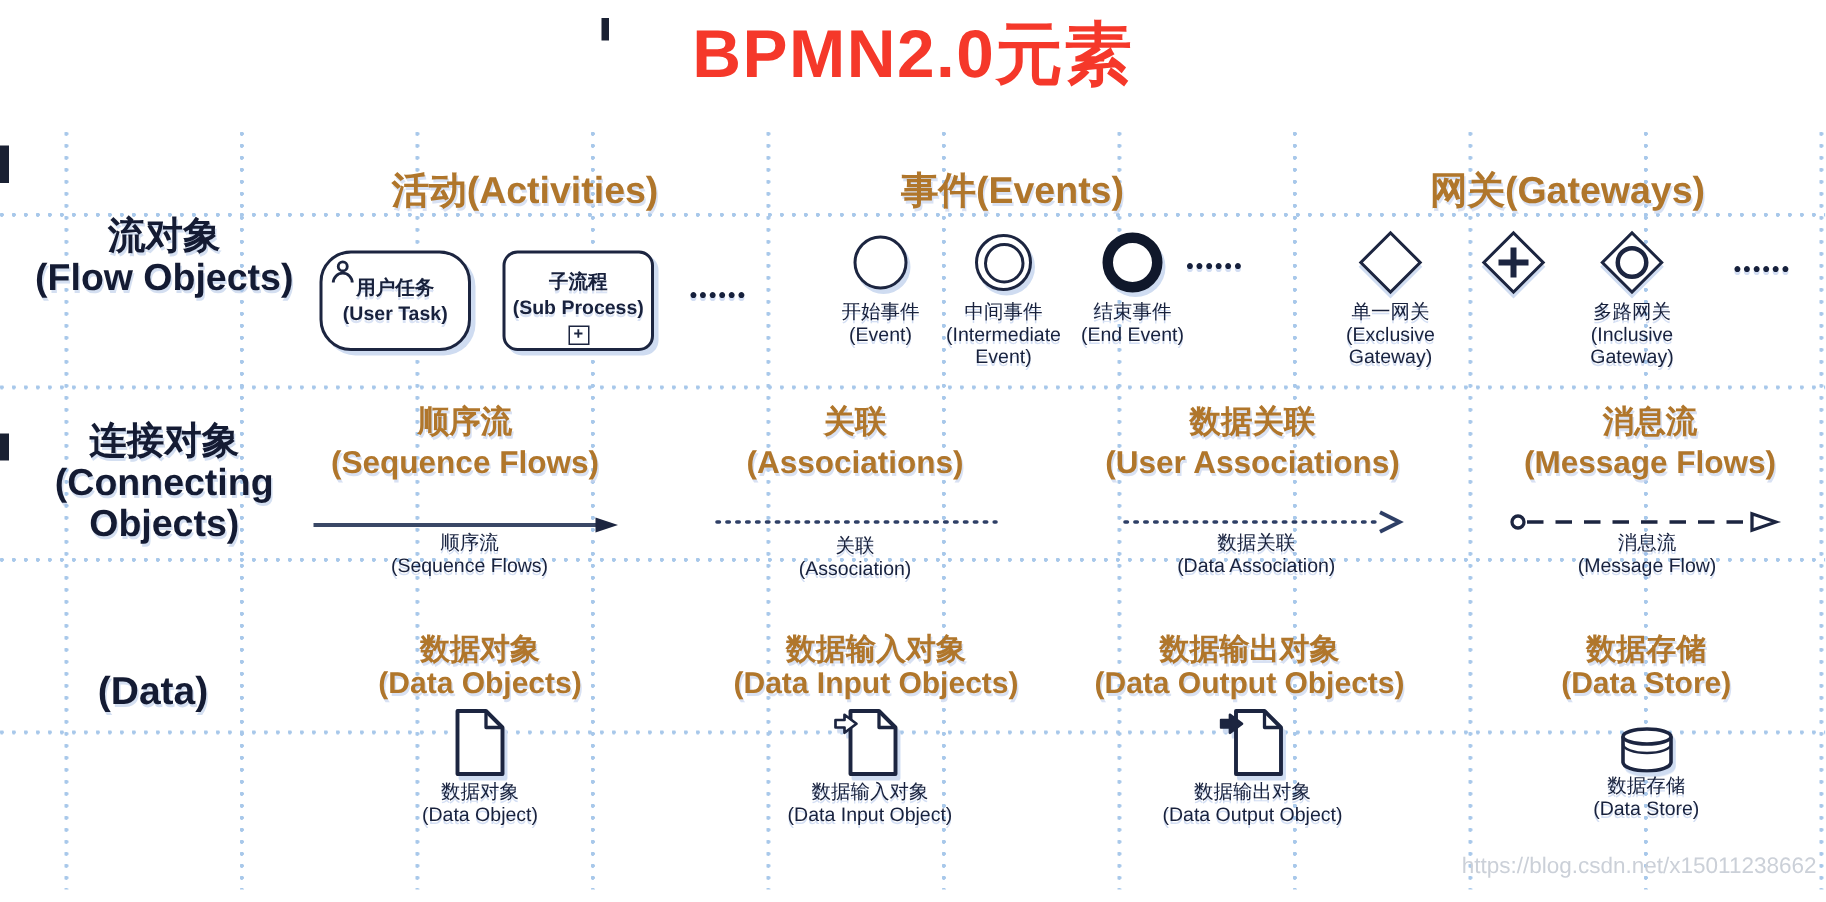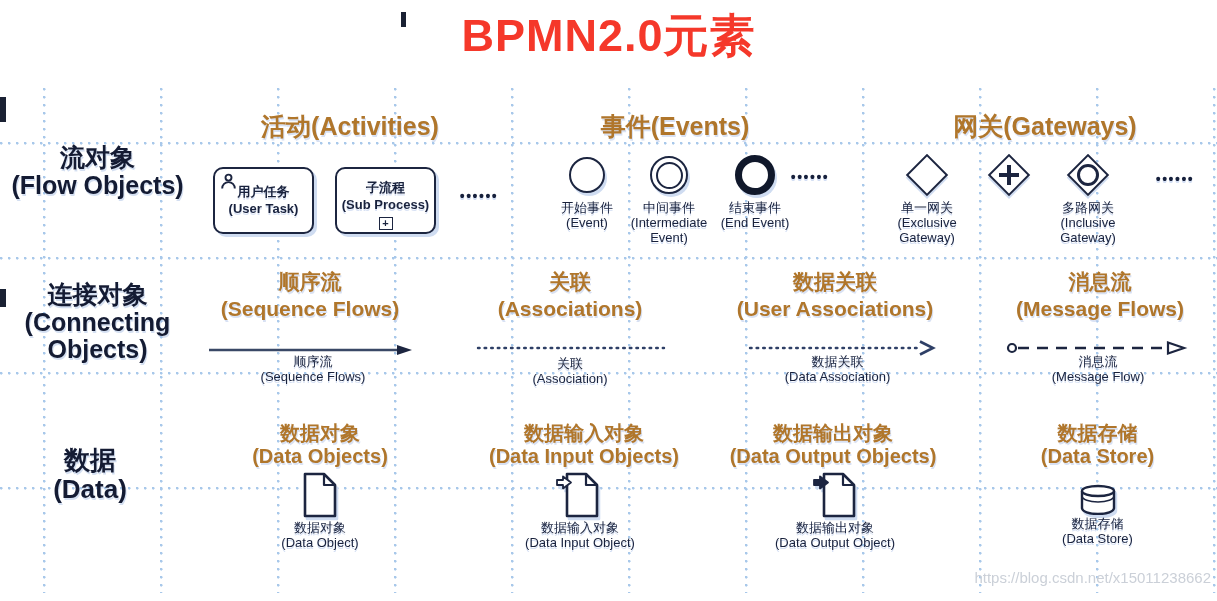--- a/index.html
+++ b/index.html
@@ -19,20 +19,21 @@
     background-repeat: repeat;
   }
   .z { z-index: 2; }
   #title {
     top: 6px; left: 0; width: 100%; text-align: center;
     font-size: 45px; font-weight: 800; color: #f5382a; letter-spacing: 1px;
   }
   .rowlabel {
     font-size: 25px; font-weight: 800; color: #141b33; text-align: center; line-height: 1.1;
     text-shadow: 1px 2px 0 rgba(160,185,225,0.45);
+    margin-left: 12px;
   }
   .hdr1 {
     font-size: 25px; font-weight: 800; color: #b0762b; text-align: center; white-space: nowrap;
     text-shadow: 1px 2px 0 rgba(200,212,238,0.7);
   }
   .hdr2 {
     font-size: 21px; font-weight: 800; color: #b0762b; text-align: center; line-height: 1.3;
     text-shadow: 1px 2px 0 rgba(200,212,238,0.7);
   }
   .hdr3 {
@@ -90,21 +91,21 @@
 
   <div class="abs z rowlabel" style="left:0;top:144px;width:195px;">
     <div>流对象</div>
     <div>(Flow Objects)</div>
   </div>
 
   <div class="abs z hdr1" style="left:210px;top:110px;width:280px;">
     <span>活动</span><span>(Activities)</span>
   </div>
 
-  <div class="abs z task" style="left:213px;top:167px;">
+  <div class="abs z task" style="left:213px;top:167px;border-radius:21px;">
     <svg class="usericon" width="17" height="16" viewBox="0 0 17 16">
       <circle cx="8.5" cy="4.6" r="3" fill="none" stroke="#1c2540" stroke-width="1.9"></circle>
       <path d="M2.2 15.4 a6.3 6.3 0 0 1 12.6 0" fill="none" stroke="#1c2540" stroke-width="1.9"></path>
     </svg>
     <div class="tasktext">
       <div>用户任务</div>
       <div>(User Task)</div>
     </div>
   </div>
 
@@ -222,21 +223,20 @@
     <circle cx="6" cy="9" r="4" fill="#fff" stroke="#1c2540" stroke-width="2.2"></circle>
     <line x1="12" y1="9" x2="162" y2="9" stroke="#1c2540" stroke-width="2.4" stroke-dasharray="11 8"></line>
     <polygon points="162,3.5 178,9 162,14.5" fill="#fff" stroke="#1c2540" stroke-width="2.2"></polygon>
   </svg>
   <div class="abs z symlabel" style="left:1048px;top:355px;width:100px;">
     <div>消息流</div>
     <div>(Message Flow)</div>
   </div>
 
   <div class="abs z rowlabel" style="left:15px;top:446px;width:150px;font-size:26px;">
-    <div>数据</div>
     <div>(Data)</div>
   </div>
 
   <div class="abs z hdr3" style="left:220px;top:422px;width:200px;">
     <div>数据对象</div>
     <div>(Data Objects)</div>
   </div>
   <svg class="abs z icnshadow" style="left:302px;top:472px;" width="36" height="46">
     <path d="M3 2 H22 L33 13 V44 H3 Z" fill="#fff" stroke="#1c2540" stroke-width="2.6" stroke-linejoin="round"></path>
     <path d="M22 2 V13 H33" fill="none" stroke="#1c2540" stroke-width="2.2" stroke-linejoin="round"></path>

